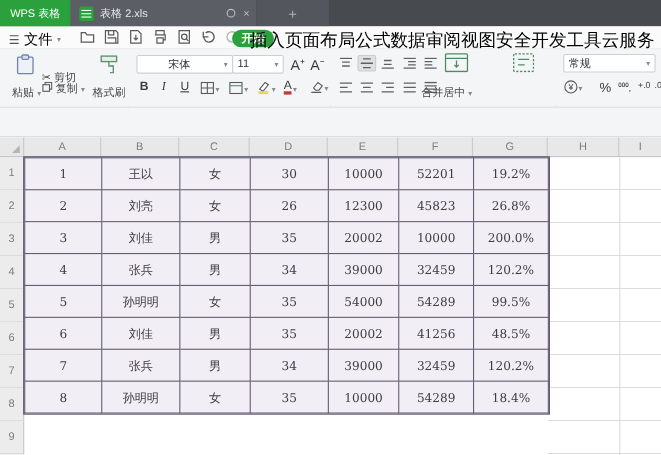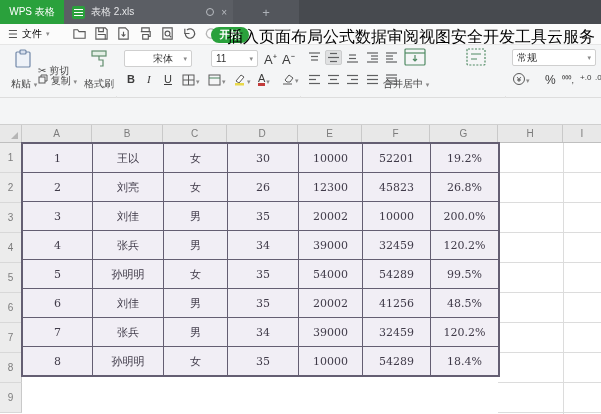--- a/index.html
+++ b/index.html
@@ -107,21 +107,21 @@
         <span id="tab-pin"></span>
         <span class="tab-mini">×</span>
       </div>
     </div>
     <div id="newtab-block" class="abs">+</div>
   </div>
 
   <div id="menubar" class="abs"></div>
   <div id="file-menu" class="abs">
     <span class="hamburger">☰</span>
-    <span style="font-size:10px;">文件</span>
+    <span style="font-size:13px;">文件</span>
     <span class="chev">▾</span>
   </div>
   <div id="quick-icons" class="abs">
     <span>
         <svg width="15" height="15" viewBox="0 0 16 16" fill="none" stroke="#5a5a5a" stroke-width="1.2">
           <path d="M2 13V4h4l1.5 2H14v7z"></path>
         </svg>
       </span>
     <span>
         <svg width="15" height="15" viewBox="0 0 16 16" fill="none" stroke="#5a5a5a" stroke-width="1.2">
@@ -200,21 +200,21 @@
       <span>复制</span> <span class="chev">▾</span>
     </div>
     <div class="abs iconbtn" style="left:90px; top:4px;">
       <svg width="18" height="20" viewBox="0 0 18 20" fill="none" stroke="#5f8d6d" stroke-width="1.2">
           <rect x="2" y="2" width="14" height="5" fill="#e4efe6"></rect>
           <path d="M9 7v4h4v6h-3"></path>
         </svg>
     </div>
     <div class="abs tlabel" style="left:84px; top:32px;font-family:Liberation Serif, serif;">格式刷</div>
 
-    <div class="mini-select" style="left:124px; top:5px; width:68px;padding-left:28px;">
+    <div class="mini-select" style="left:124px; top:5px; width:88px;padding-left:28px;">
       <span>宋体</span>
         <span class="chev">▾</span>
     </div>
     <div class="mini-select" style="left:211px; top:5px; width:47px;">
       <span>11</span>
         <span class="chev">▾</span>
     </div>
     <div class="glyphbtn" style="left:264px; top:5px; font-size:13px;">A⁺</div>
     <div class="glyphbtn" style="left:282px; top:5px; font-size:13px;">A⁻</div>
 

